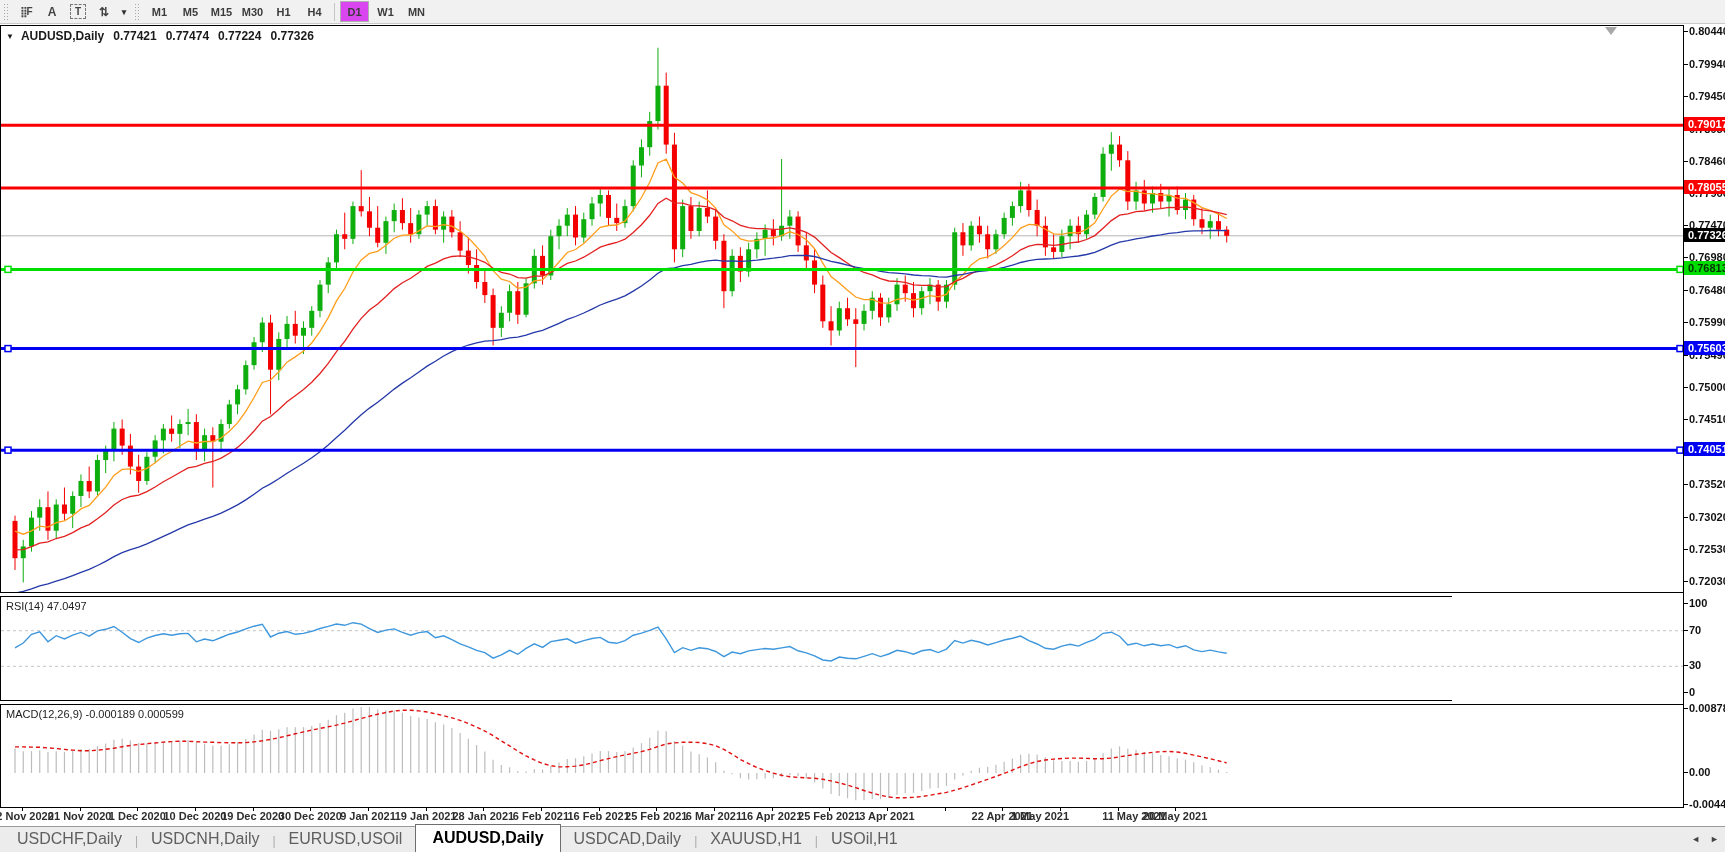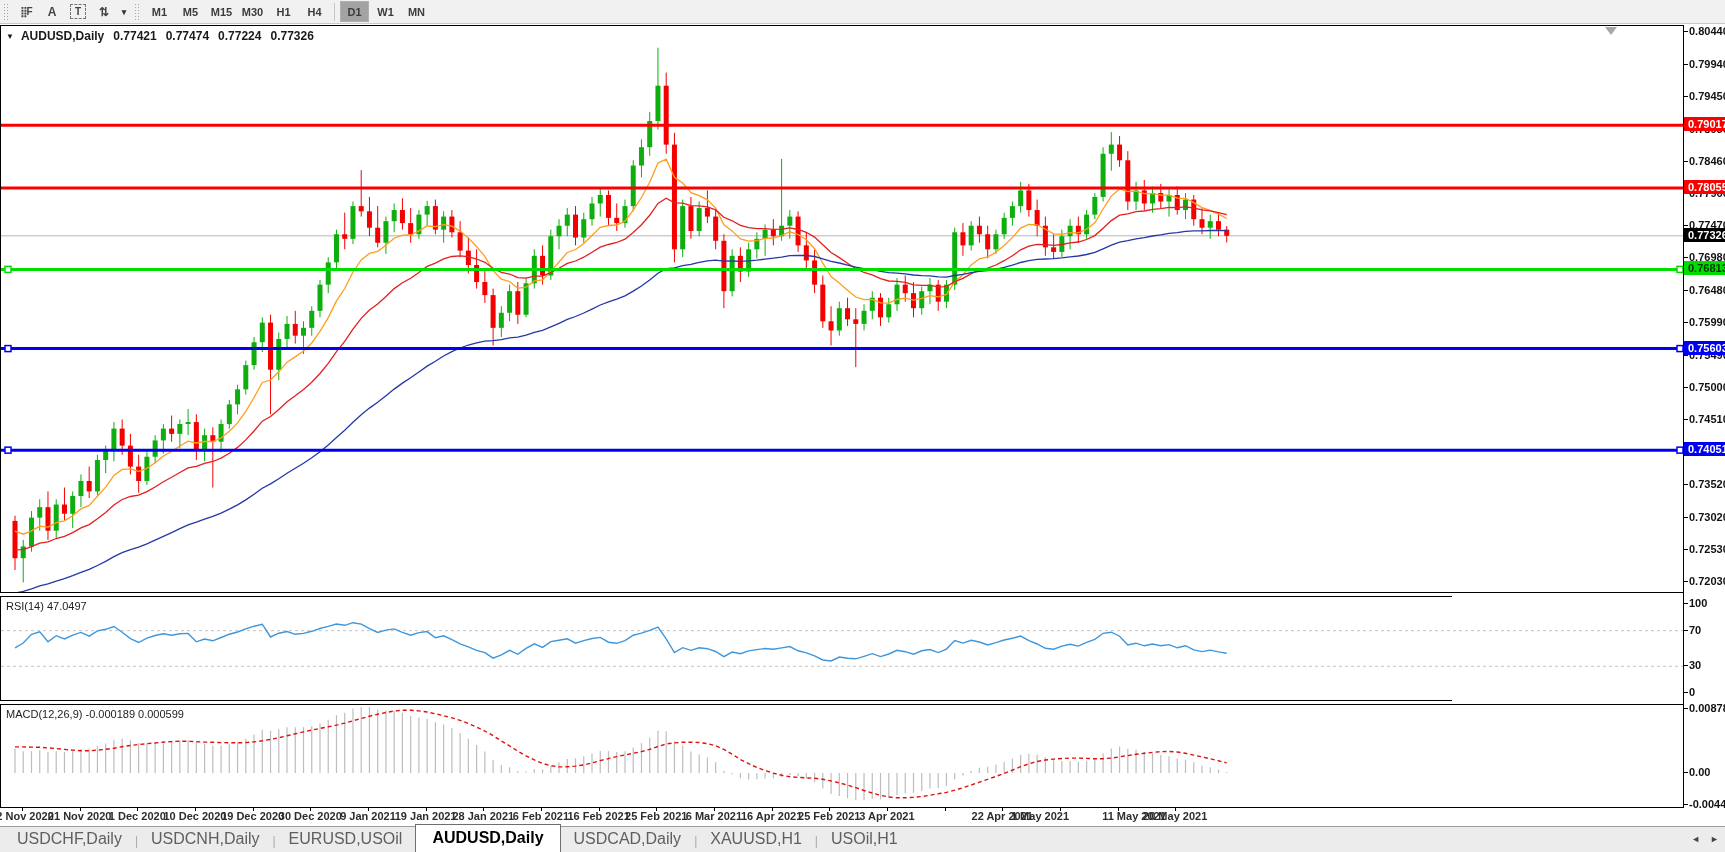--- a/index.html
+++ b/index.html
@@ -10,21 +10,21 @@
   #toolbar{position:absolute;left:0;top:0;width:1725px;height:23px;background:#f1f1f1;
     border-bottom:1px solid #c9c9c9;display:flex;align-items:center;}
   .grip{width:7px;height:18px;margin:0 3px;
     background-image:radial-gradient(#a9a9a9 35%,transparent 40%);
     background-size:3px 3px;background-repeat:repeat;}
   .tool-btn{min-width:22px;height:19px;display:flex;align-items:center;justify-content:center;
     font-size:12px;font-weight:700;color:#444;margin:0 1px;border:1px solid transparent;cursor:default;}
   .tool-btn.small-caret{min-width:10px;font-size:9px;color:#333;}
   .tf-btn{min-width:27px;height:19px;display:flex;align-items:center;justify-content:center;
     font-size:11px;font-weight:700;color:#3c3c3c;border:1px solid transparent;margin:0 1px;}
-  .tf-btn.active{background:#a3a3a3;border:1px solid #b0b0b0;}
+  .tf-btn.active{background:#d946ef;border:1px solid #b0b0b0;}
   .vsep{width:1px;height:18px;background:#c6c6c6;margin:0 4px;}
   .ticon-f{font-size:10px;letter-spacing:-1px;}
   .ticon-box-t{border:1px dashed #777;font-size:10px;width:14px;height:13px;line-height:13px;text-align:center;font-weight:700;}
 
   
   .panel{position:absolute;left:0;background:#fff;border:1px solid #000;border-right:none;box-sizing:border-box;}
   #main-panel{top:25px;width:1684px;height:568px;}
   #rsi-panel{top:596px;width:1452px;height:105px;}
   #macd-panel{top:704px;width:1684px;height:104px;}
   .panel svg{position:absolute;left:0;top:0;}

